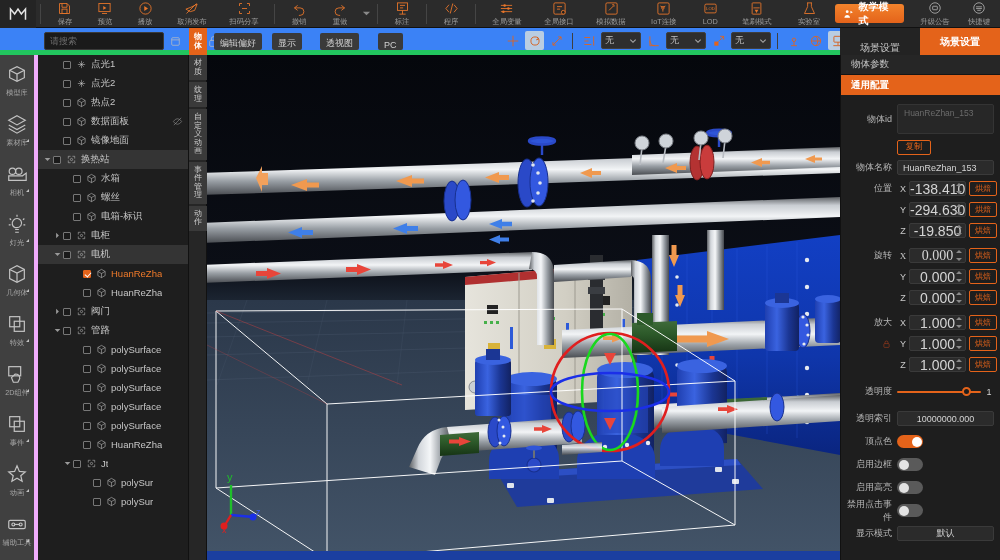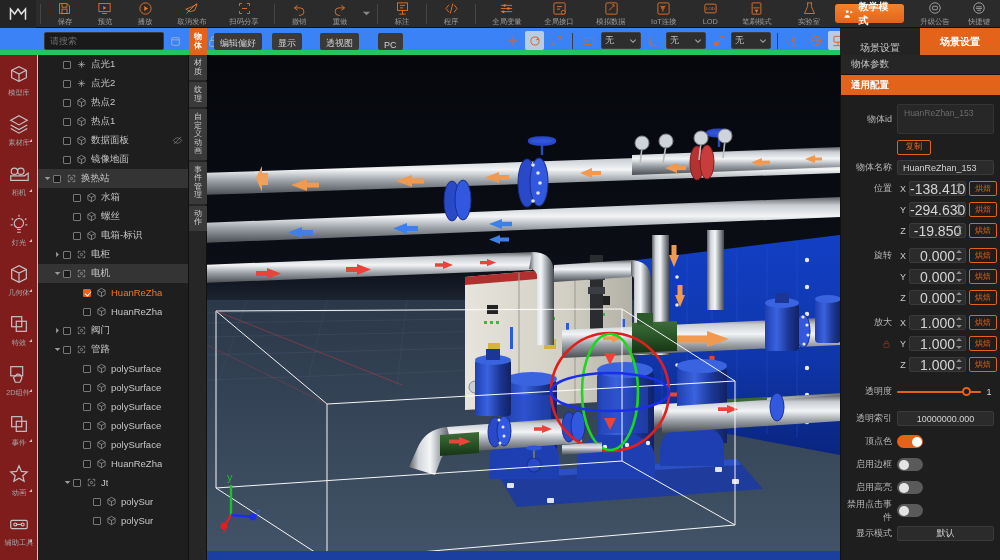--- a/index.html
+++ b/index.html
@@ -62,22 +62,22 @@
   .minisel { width:40px; height:17px; background:#2e2e2e; border:1px solid #3f3f3f; border-radius:2px;
     display:flex; align-items:center; padding:0 3px; font-size:9px; color:#c0c0c0; cursor:pointer;
     justify-content:space-between; }
   .minisel svg { width:8px; height:8px; stroke:#aaa; fill:none; stroke-width:1.6; }
   .rtab { position:absolute; top:0; height:27px; display:flex; align-items:center;
     justify-content:center; font-size:10px; cursor:pointer; }
   .rtab.a { background:#e4631a; color:#fff; font-weight:bold; }
   .rtab.b { background:#232323; color:#c9c9c9; }
 
   
-  .rail { position:absolute; left:0; top:55px; width:38px; height:505px; background:#7f1d1d;
-    border-right:1px solid #f0abfc; }
+  .rail { position:absolute; left:0; top:55px; width:38px; height:505px; background:#404040;
+    border-right:4px solid #f0abfc; }
   .railitem { height:50px; display:flex; flex-direction:column; align-items:center;
     justify-content:center; cursor:pointer; position:relative; }
   .railitem svg { width:22px; height:22px; stroke:#c3c3c3; fill:none; stroke-width:1.3; }
   .railitem .lb { font-size:8px; color:#a5a5a5; margin-top:2px; transform:scale(.9); white-space:nowrap;}
   .railitem .corner { position:absolute; right:5px; bottom:13px; width:0; height:0;
     border-left:3px solid transparent; border-bottom:3px solid #c3c3c3; }
 
   
   .treepanel { position:absolute; left:38px; top:55px; width:151px; height:505px;
     background:#1e1e1e; border-right:1px solid #111; overflow:hidden; }
@@ -632,32 +632,20 @@
         <span style="width:14px;flex:none"></span>
         <span class="arrow"></span>
         <span class="cb"></span>
         <span class="ticon">
           <svg viewBox="0 0 24 24">
             <path d="M12 3l8 4.5v9L12 21l-8-4.5v-9z"></path>
             <path d="M4 7.5l8 4.5 8-4.5M12 12v9"></path>
           </svg>
         </span>
         <span class="tlabel">热点2</span>
-      </div>
-      <div class="trow">
-        <span style="width:14px;flex:none"></span>
-        <span class="arrow"></span>
-        <span class="cb"></span>
-        <span class="ticon">
-          <svg viewBox="0 0 24 24">
-            <path d="M12 3l8 4.5v9L12 21l-8-4.5v-9z"></path>
-            <path d="M4 7.5l8 4.5 8-4.5M12 12v9"></path>
-          </svg>
-        </span>
-        <span class="tlabel">热点1</span>
       </div>
       <div class="trow">
         <span style="width:14px;flex:none"></span>
         <span class="arrow"></span>
         <span class="cb"></span>
         <span class="ticon">
           <svg viewBox="0 0 24 24">
             <path d="M12 3l8 4.5v9L12 21l-8-4.5v-9z"></path>
             <path d="M4 7.5l8 4.5 8-4.5M12 12v9"></path>
           </svg>
@@ -1379,21 +1367,21 @@
         <span class="spin">
             <i class="u"></i>
             <i class="d"></i>
           </span>
       </div>
       <div class="orbtn">
           <span>烘焙</span>
         </div>
     </div>
 
-    <div class="prow" style="margin-top:4px;">
+    <div class="prow" style="margin-top:4px;font-family:Liberation Serif, serif;">
       <div class="plabel">旋转</div>
       <div class="axl">X</div>
       <div class="pval">
         <span>0.000</span>
         <span class="spin">
             <i class="u"></i>
             <i class="d"></i>
           </span>
       </div>
       <div class="orbtn">

